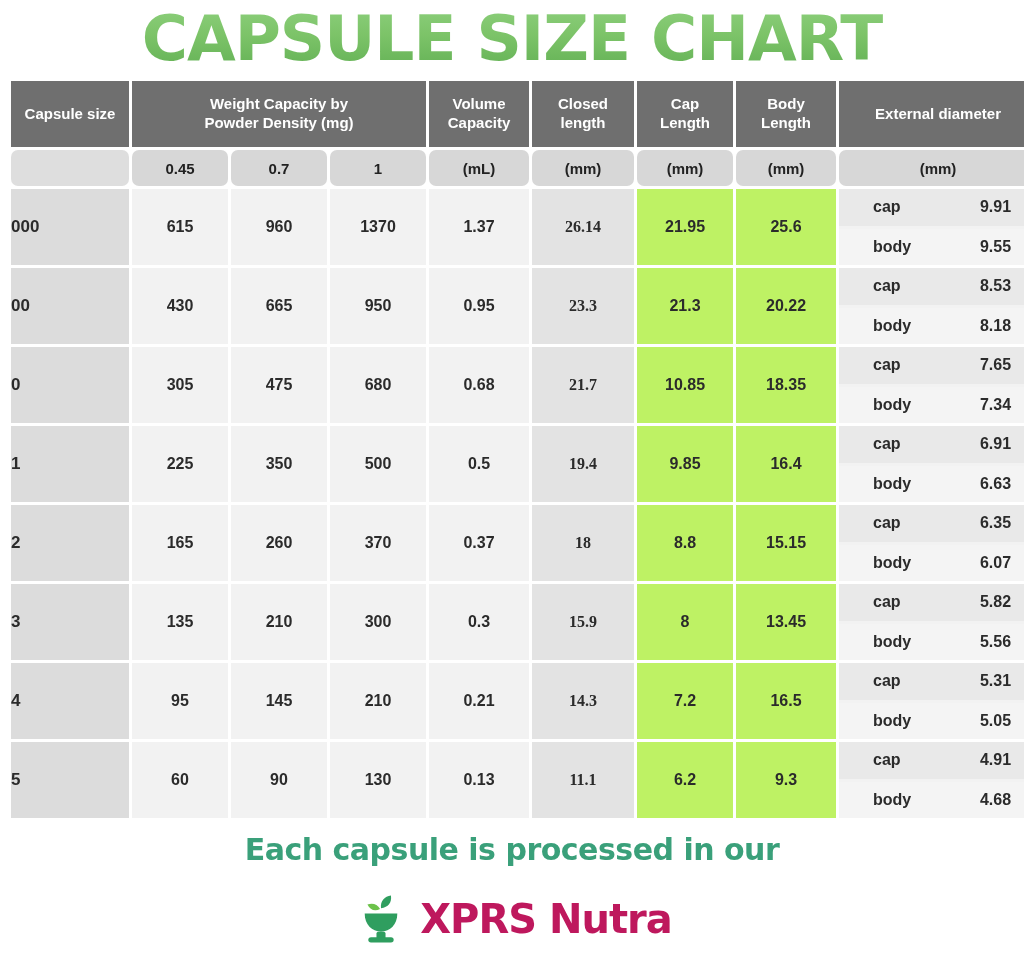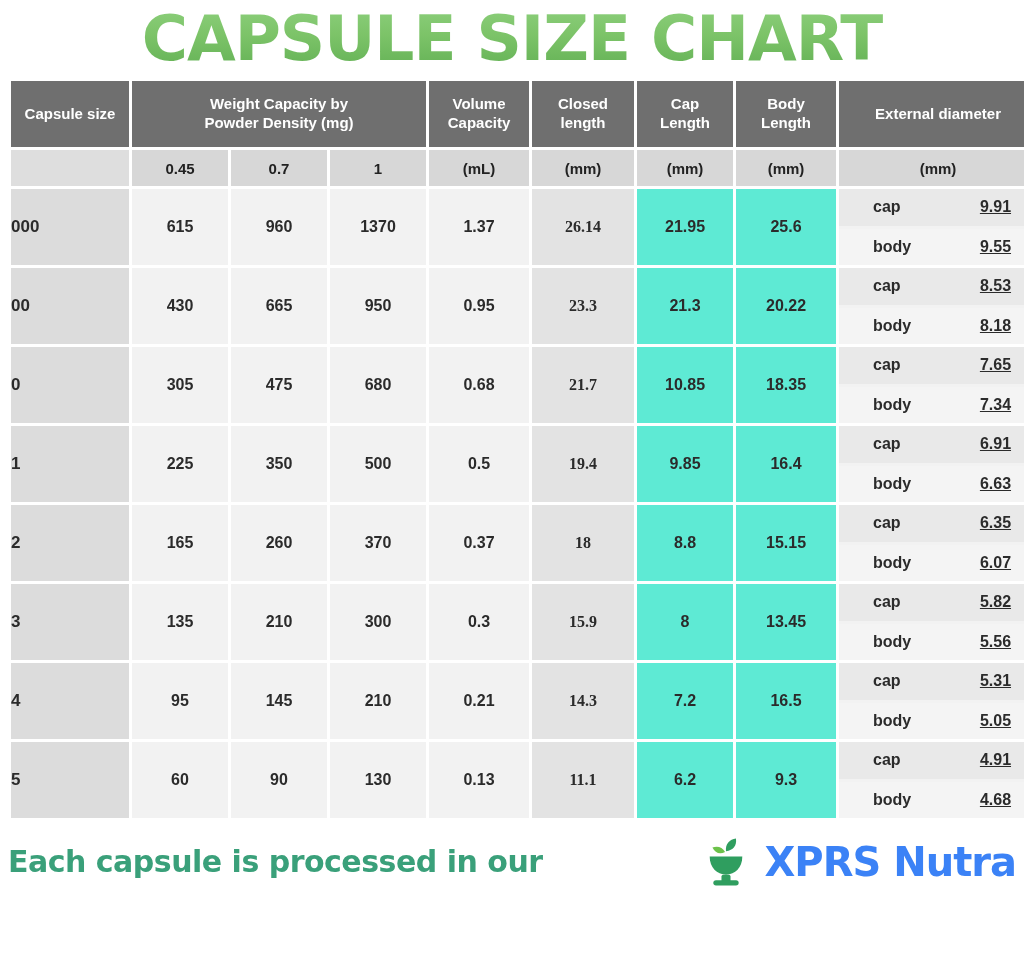--- a/index.html
+++ b/index.html
@@ -65,35 +65,36 @@
   }
 
   .sub {
     background: #d7d7d7;
     color: #222;
     font-size: 15px;
     font-weight: bold;
     text-align: center;
     height: 36px;
     vertical-align: middle;
+    border-radius: 7px;
   }
   .sub-blank {
     background: #dedede;
   }
 
   .cell {
     background: #ebebeb;
     font-size: 16px;
     font-weight: bold;
     text-align: center;
     vertical-align: middle;
     height: 76px;
   }
   .cell.light { background: #f2f2f2; }
-  .cell.dark  { background: #5eead4; }
+  .cell.dark  { background: #bef264; }
   .cell.mid   { background: #e3e3e3; font-family: Liberation Serif, serif; }
 
   .sizecell {
     background: #dcdcdc;
     font-size: 17px;
     font-weight: bold;
     text-align: left;
     vertical-align: middle;
   }
 
@@ -110,48 +111,49 @@
     align-items: center;
     justify-content: space-between;
     padding: 0 26px 0 34px;
     font-size: 16px;
     font-weight: bold;
     box-sizing: border-box;
   }
   .extrow.cap  { background: #e9e9e9; }
   .extrow.body { background: #f4f4f4; }
   .extrow .lbl { font-weight: bold; }
-  .extrow .val { font-weight: bold; text-decoration: underline; }
+  .extrow .val { font-weight: bold; }
 
   
   .footer {
     display: flex;
     align-items: center;
     justify-content: space-between;
-    gap: 15px;
+    gap: 22px;
     padding-top: 12px;
+    flex-direction: column;
   }
   .footer-text {
     font-size: 30px;
     font-weight: bold;
     color: #3aa07a;
     line-height: 1.15;
     font-family: "DejaVu Sans", sans-serif;
     letter-spacing: -0.5px;
     max-width: 640px;
   }
   .brand {
     display: flex;
     align-items: center;
     gap: 10px;
   }
   .brand-name {
     font-size: 40px;
     font-weight: bold;
-    color: #3b82f6;
+    color: #be185d;
     font-family: "DejaVu Sans", sans-serif;
     letter-spacing: -1px;
   }
   .logo {
     width: 58px;
     height: 58px;
   }
 </style>
 </head>
 <body>

